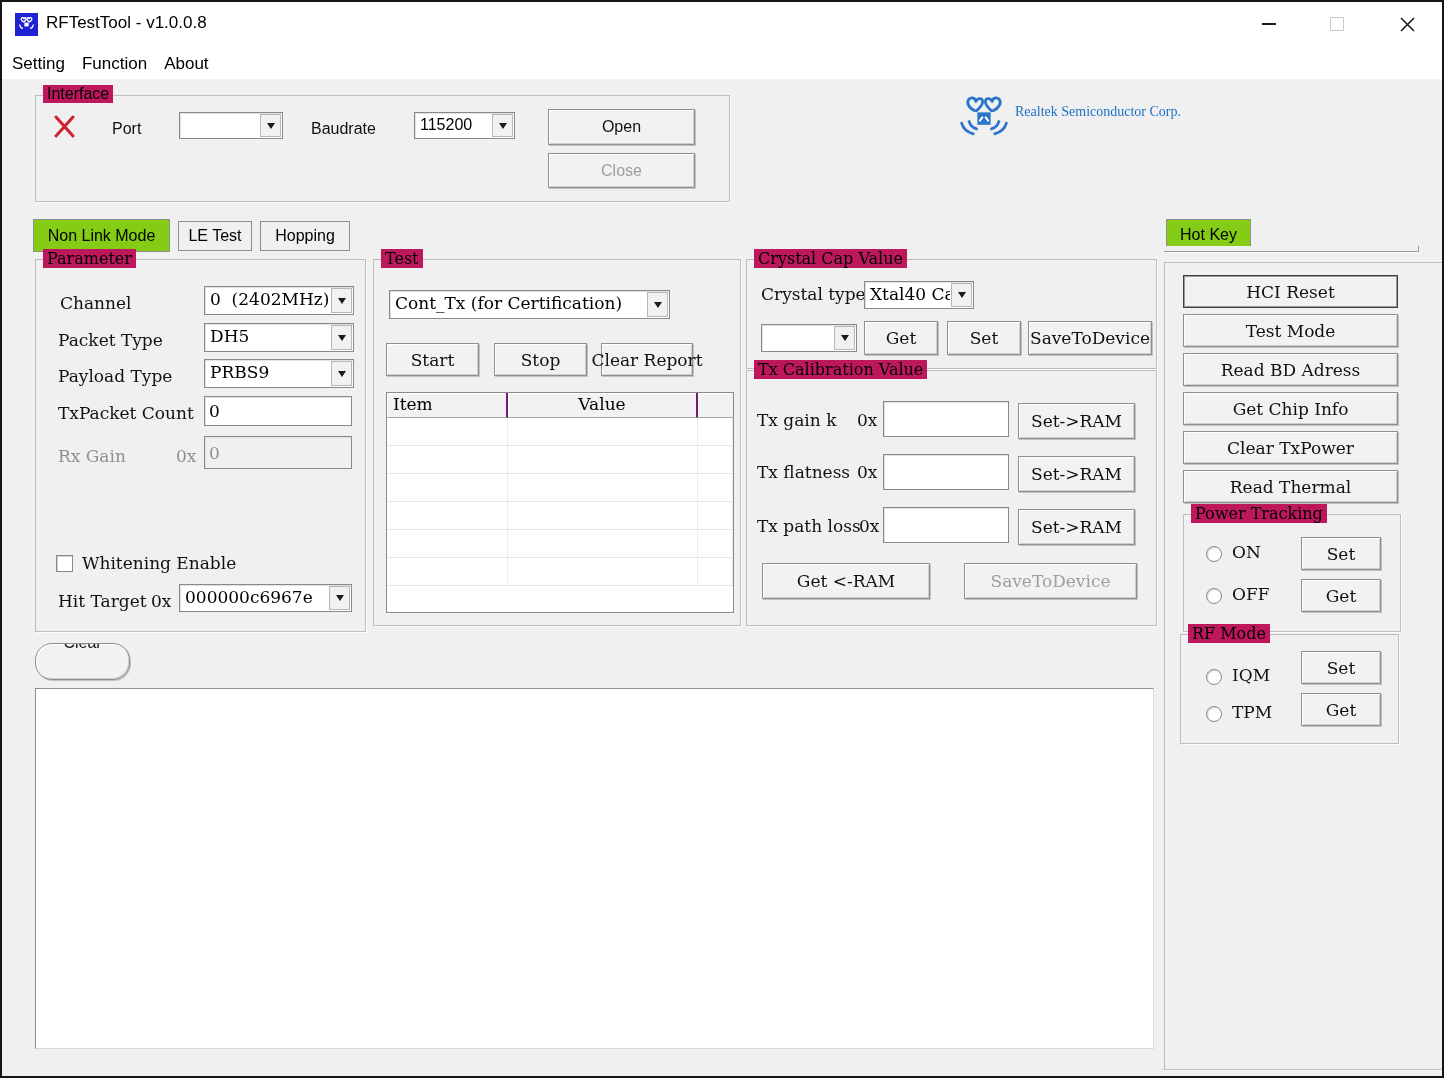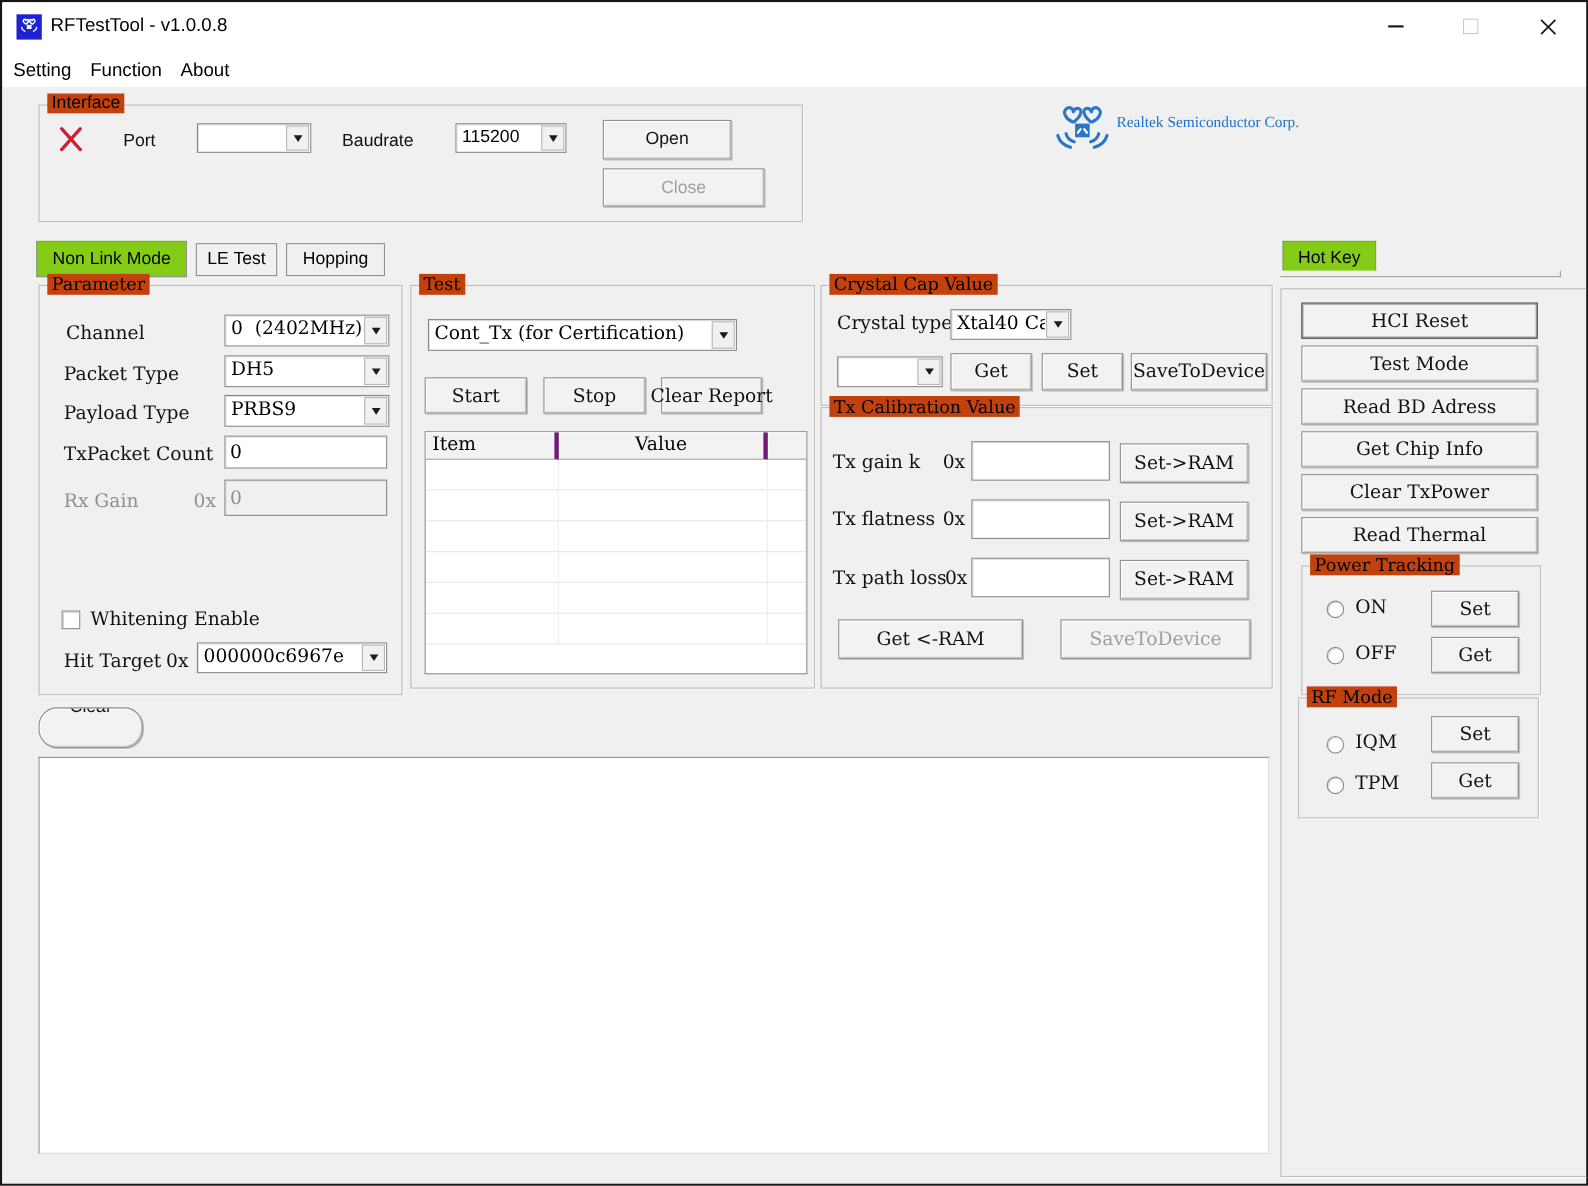--- a/index.html
+++ b/index.html
@@ -14,21 +14,21 @@
   .wtitle{position:absolute;left:44px;top:11px;font-size:17px;color:#000;}
   .wbtn{position:absolute;top:6px;width:46px;height:32px;display:flex;align-items:center;justify-content:center;}
   .min-glyph{width:14px;height:2px;background:#1a1a1a;}
   .max-glyph{width:12px;height:12px;border:1px solid #c9c9c9;background:#fff;}
   .menubar{position:absolute;left:0;top:46px;width:100%;height:31px;background:#ffffff;display:flex;align-items:center;padding-left:10px;box-sizing:border-box;}
   .menu-item{font-size:17px;color:#000;padding:3px 11px 3px 0;margin-right:6px;}
   .client-bg{position:absolute;left:0;top:77px;width:100%;height:997px;background:#f0f0f0;}
 
   
   .group{position:absolute;border:1px solid #bdbdbd;box-shadow:1px 1px 0 rgba(255,255,255,.8);}
-  .legend{position:absolute;top:-11px;left:7px;background:#c2410c;padding:0 4px;font-size:16px;color:#000;white-space:nowrap;}
+  .legend{position:absolute;top:-11px;left:7px;background:#be185d;padding:0 4px;font-size:16px;color:#000;white-space:nowrap;}
   .serif, .serif .legend, .lbl{font-family:"DejaVu Serif", serif;}
   .lbl{position:absolute;font-size:17px;color:#111;white-space:nowrap;}
   .lbl.sans{font-family:"Liberation Sans", sans-serif;font-size:16px;}
   .lbl.dis{color:#8f8f8f;}
   .btn{
     position:absolute;display:flex;align-items:center;justify-content:center;
     background:#f2f2f2;border:1px solid #8f8f8f;box-sizing:border-box;
     box-shadow:inset 1px 1px 0 #ffffff, inset -1px -1px 0 #cfcfcf, 1px 1px 0 rgba(110,110,110,.35);
     font-family:"DejaVu Serif", serif;font-size:17px;color:#111;cursor:default;user-select:none;white-space:nowrap;
   }
@@ -42,21 +42,21 @@
   .tri{width:0;height:0;border-left:4px solid transparent;border-right:4px solid transparent;border-top:6px solid #1b1b1b;}
   .tbox{position:absolute;border:1px solid #898989;background:#fff;font-family:"DejaVu Serif", serif;font-size:17px;padding:0 4px;box-sizing:border-box;box-shadow:inset 1px 1px 0 #e2e2e2;color:#000;outline:none;}
   .tbox:disabled{background:#f0f0f0;color:#8f8f8f;}
   .cb{position:absolute;width:15px;height:15px;background:#fff;border:1px solid #8a8a8a;box-shadow:inset 1px 1px 0 #cfcfcf;}
   .radio{position:absolute;width:14px;height:14px;border-radius:50%;background:#fff;border:1px solid #8a8a8a;box-shadow:inset 1px 1px 1px #d4d4d4;}
   .tab{position:absolute;box-sizing:border-box;border:1px solid #8f8f8f;background:#f0f0f0;font-size:16px;display:flex;align-items:center;justify-content:center;color:#000;}
   .tab.active{background:#84cc16;}
   
   .table{position:absolute;background:#fff;border:1px solid #8a8a8a;box-sizing:border-box;overflow:hidden;}
   .thead{display:flex;height:25px;background:#f2f2f2;}
-  .th{box-sizing:border-box;font-family:"DejaVu Serif", serif;font-size:17px;border-right:4px solid #701a75;border-bottom:1px solid #a6a6a6;box-shadow:inset 1px 1px 0 #fff;padding:1px 6px 0;color:#000;}
+  .th{box-sizing:border-box;font-family:"DejaVu Serif", serif;font-size:17px;border-right:2px solid #701a75;border-bottom:1px solid #a6a6a6;box-shadow:inset 1px 1px 0 #fff;padding:1px 6px 0;color:#000;}
   .c1{width:121px;} .c2{width:190px;} .c3{flex:1;border-right:none;}
   .th.c2{text-align:center;}
   .trow{display:flex;height:27px;border-bottom:1px solid #e6e6e6;}
   .td{box-sizing:border-box;border-right:1px solid #ededed;padding:2px 6px 0;font-family:"DejaVu Serif", serif;font-size:17px;color:#000;}
   .brand-text{position:absolute;font-family:"Liberation Serif", serif;font-size:14px;}
   .log{position:absolute;background:#fff;border:1px solid #8f8f8f;border-bottom-color:#d9d9d9;border-right-color:#d9d9d9;}
   .clipbtn{overflow:hidden;display:block;text-align:center;border-radius:17px;}
   .clipbtn span{display:block;line-height:37px;margin-top:-20px;}
   .hk-strip{position:absolute;background:#f0f0f0;border-bottom:1px solid #9c9c9c;border-right:1px solid #9c9c9c;box-shadow:0 1px 0 rgba(255,255,255,.6);}
 </style>
@@ -110,21 +110,21 @@
           <span class="tri"></span>
         </span>
     </div>
     <span class="lbl sans" style="left:275px;top:24px;">Baudrate</span>
     <div class="combo sans" style="left:378px;top:16px;width:101px;height:27px;">
       <span class="val">115200</span>
       <span class="arrow">
           <span class="tri"></span>
         </span>
     </div>
-    <div class="btn sans" style="left:512px;top:13px;width:117px;height:36px;">Open</div>
+    <div class="btn sans" style="left:512px;top:13px;width:147px;height:36px;">Open</div>
     <div class="btn sans disabled" style="left:512px;top:57px;width:147px;height:35px;">Close</div>
   </div>
 
   <svg style="position:absolute;left:953px;top:93px;" width="58" height="48" viewBox="0 0 70 56">
     <g fill="none" stroke="#2a77c9" stroke-width="3.4" stroke-linecap="round" stroke-linejoin="round">
       <path d="M24 18 C17 15 13 8 17 4 C20 1 25 3 25 7 C28 1 35 3 33 9 C32 13 28 16 26 18"></path>
       <path d="M46 18 C53 15 57 8 53 4 C50 1 45 3 45 7 C42 1 35 3 37 9 C38 13 42 16 44 18"></path>
       <rect x="27" y="20" width="16" height="15" fill="#2a77c9" stroke="none"></rect>
       <path d="M33 26 l-3 4 M37 26 l3 4" stroke="#ffffff" stroke-width="2.4"></path>
       <path d="M26 40 q-7 -2 -9 -9"></path>

